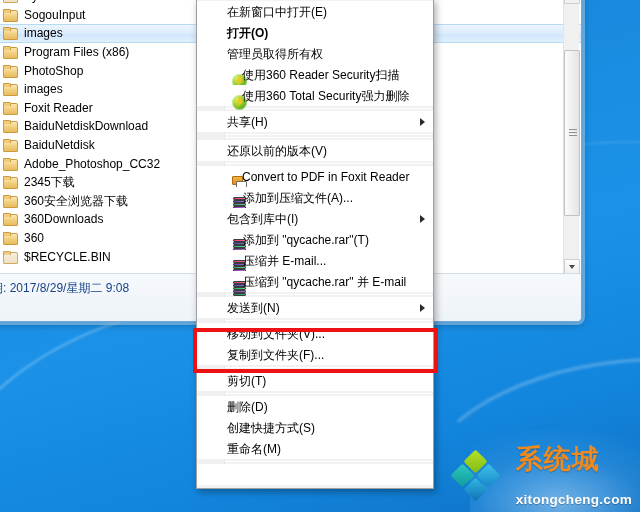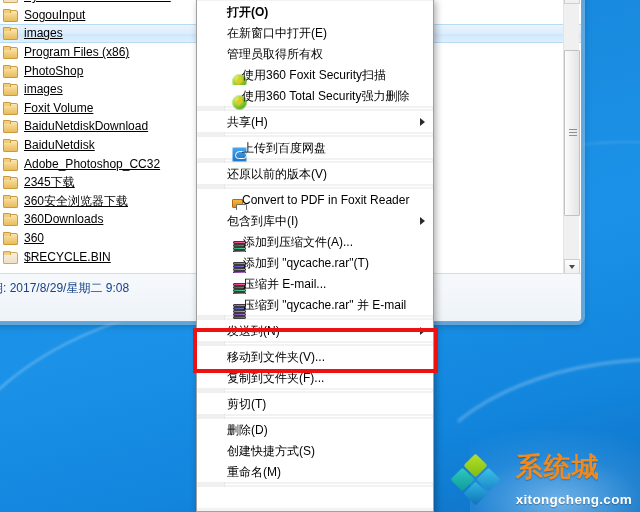--- a/index.html
+++ b/index.html
@@ -107,21 +107,21 @@
     position: absolute;
     left: 0; top: 0px;
     width: 6px; height: 3px;
     background: #f0cc7d;
     border: 1px solid #c99b3e;
     border-bottom: none;
     border-radius: 1px 2px 0 0;
   }
   .folder-icon.dim::before { background: linear-gradient(to bottom,#f6edd8,#ecdcb9); opacity:.85; }
   .folder-icon.dim::after  { opacity:.85; }
-  .file-label { line-height: 1; text-decoration: underline; }
+  .file-label { line-height: 1; }
 
   
   #vscroll {
     position: absolute;
     right: 2px; top: 1px;
     width: 16px; height: 287px;
     background: #f0f0f0;
     border-left: 1px solid #e3e3e3;
   }
   .sb-btn {
@@ -335,21 +335,21 @@
     font-weight: bold;
     color: #f08a1e;
     letter-spacing: 1px;
     text-shadow: 0 1px 1px rgba(0,0,0,0.25);
   }
   #wm-en {
     font-size: 13.5px;
     font-weight: bold;
     color: #ffffff;
     letter-spacing: .3px;
-    margin-top: 12px;
+    margin-top: 20px;
     text-shadow: 0 1px 1px rgba(0,0,0,0.3);
   }
 </style>
 </head>
 <body>
 
 <div id="screen">
 
   <div class="swoosh swoosh-a"></div>
   <div class="swoosh swoosh-b"></div>
@@ -378,21 +378,21 @@
         <div class="file-row">
           <div class="folder-icon"></div>
           <div class="file-label">PhotoShop</div>
         </div>
         <div class="file-row">
           <div class="folder-icon"></div>
           <div class="file-label">images</div>
         </div>
         <div class="file-row">
           <div class="folder-icon"></div>
-          <div class="file-label">Foxit Volume</div>
+          <div class="file-label">Foxit Reader</div>
         </div>
         <div class="file-row">
           <div class="folder-icon"></div>
           <div class="file-label">BaiduNetdiskDownload</div>
         </div>
         <div class="file-row">
           <div class="folder-icon"></div>
           <div class="file-label">BaiduNetdisk</div>
         </div>
         <div class="file-row">
@@ -434,69 +434,65 @@
     </div>
 
     <div id="details-pane">
       <div id="details-text">期: 2017/8/29/星期二 9:08</div>
     </div>
   </div>
 
   <div id="context-menu">
     <div class="menu-gutter"></div>
     <div id="menu-items">
+        <div class="menu-item">
+          <span class="mi-label">在新窗口中打开(E)</span>
+        </div>
         <div class="menu-item bold">
           <span class="mi-label">打开(O)</span>
         </div>
         <div class="menu-item">
-          <span class="mi-label">在新窗口中打开(E)</span>
-        </div>
-        <div class="menu-item">
           <span class="mi-label">管理员取得所有权</span>
         </div>
         <div class="menu-item">
           <div class="mi-icon icon-360"></div>
-          <span class="mi-label">使用360 Foxit Security扫描</span>
+          <span class="mi-label">使用360 Reader Security扫描</span>
         </div>
         <div class="menu-item">
           <div class="mi-icon icon-360"></div>
           <span class="mi-label">使用360 Total Security强力删除</span>
         </div>
         <div class="menu-sep"></div>
         <div class="menu-item">
           <span class="mi-label">共享(H)</span>
           <div class="mi-arrow"></div>
         </div>
         <div class="menu-sep"></div>
-        <div class="menu-item">
-          <div class="mi-icon icon-baidu"></div>
-          <span class="mi-label">上传到百度网盘</span>
-        </div>
         <div class="menu-sep"></div>
         <div class="menu-item">
           <span class="mi-label">还原以前的版本(V)</span>
         </div>
         <div class="menu-sep"></div>
         <div class="menu-item">
           <div class="mi-icon icon-foxit"></div>
           <span class="mi-label">Convert to PDF in Foxit Reader</span>
         </div>
         <div class="menu-item">
+          <div class="mi-icon icon-rar">
+            <i></i>
+            <i></i>
+            <i></i>
+            <i></i>
+            <i></i>
+          </div>
+          <span class="mi-label">添加到压缩文件(A)...</span>
+        </div>
+        <div class="menu-item">
           <span class="mi-label">包含到库中(I)</span>
           <div class="mi-arrow"></div>
-        </div>
-        <div class="menu-item">
-          <div class="mi-icon icon-rar">
-            <i></i>
-            <i></i>
-            <i></i>
-            <i></i>
-            <i></i>
-          </div>
-          <span class="mi-label">添加到压缩文件(A)...</span>
         </div>
         <div class="menu-item">
           <div class="mi-icon icon-rar">
             <i></i>
             <i></i>
             <i></i>
             <i></i>
             <i></i>
           </div>
           <span class="mi-label">添加到 "qycache.rar"(T)</span>

